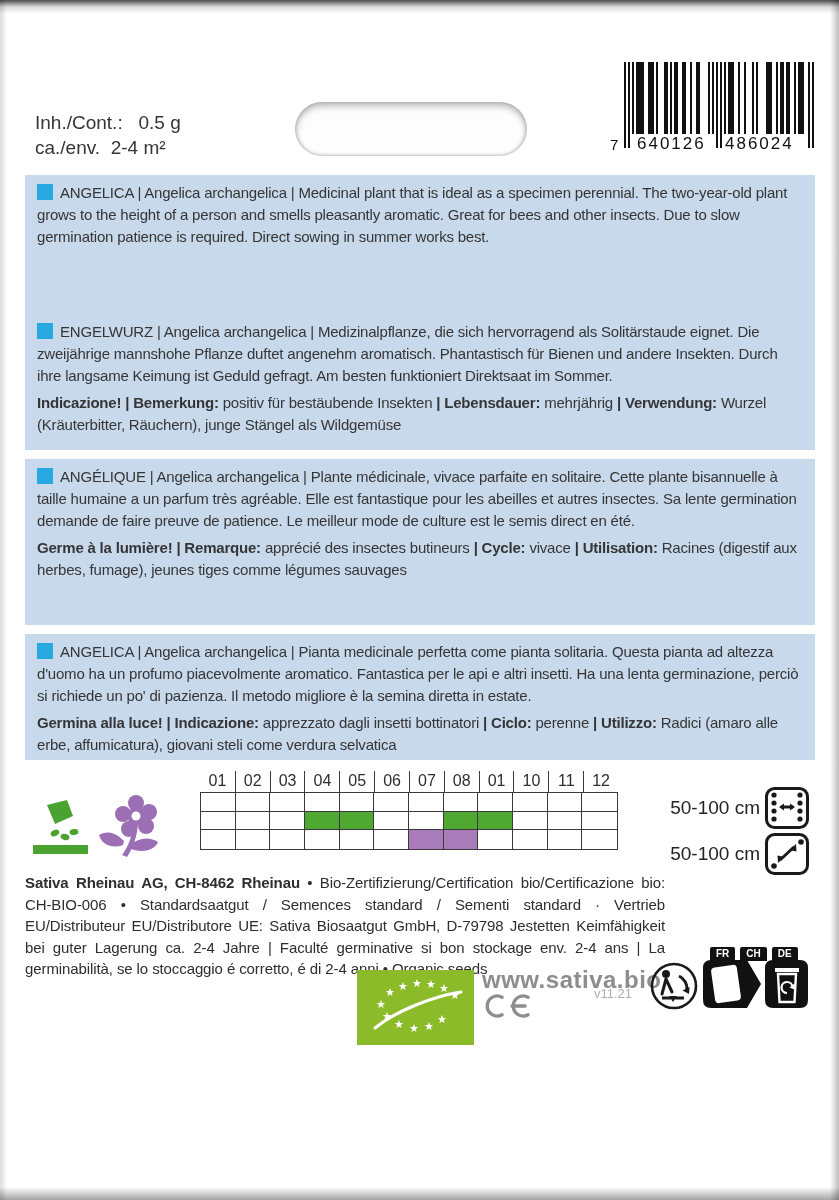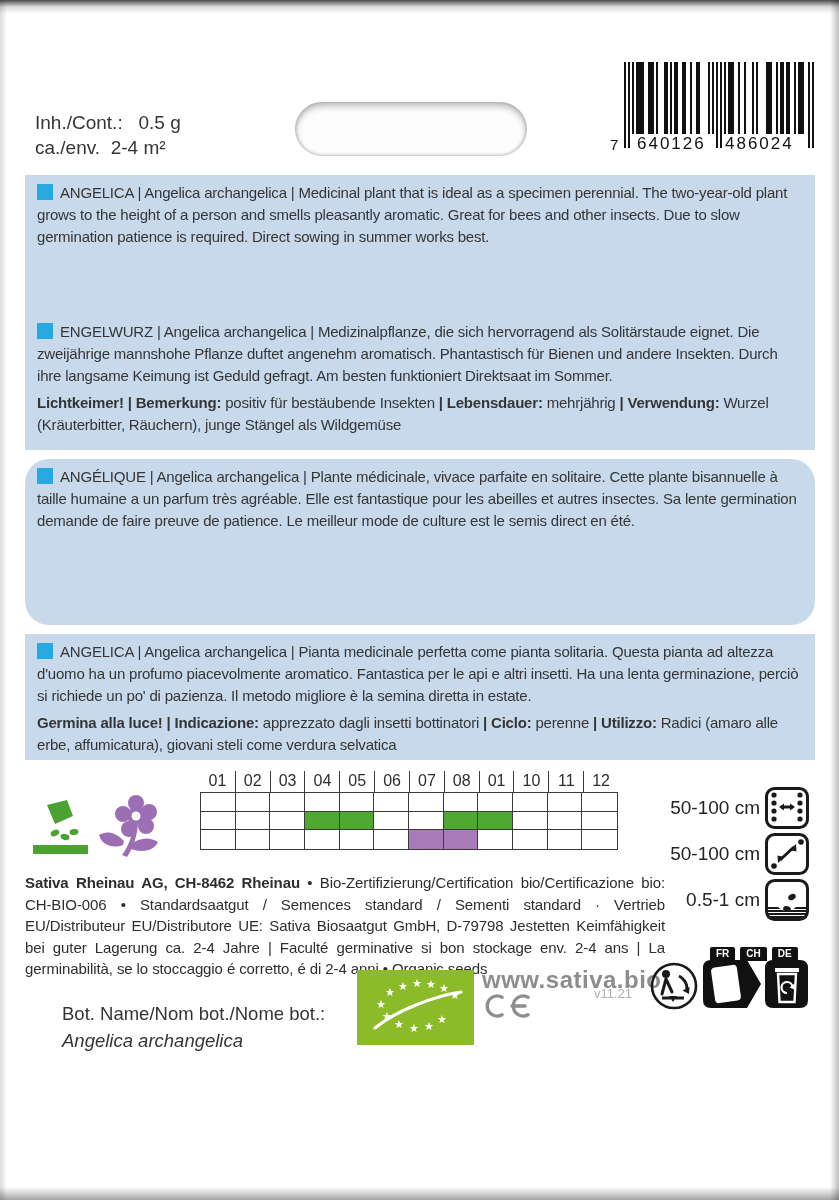--- a/index.html
+++ b/index.html
@@ -134,24 +134,25 @@
       <span class="bc-g1">640126</span>
       <span class="bc-g2">486024</span>
     </div>
   </div>
 
   <div class="lang-block" style="top:175px; height:160px;">
     <p><span class="marker"></span><span><span>ANGELICA | Angelica archangelica | Medicinal plant that is ideal as a specimen perennial. The two-year-old plant grows to the height of a person and smells pleasantly aromatic. Great for bees and other insects. Due to slow germination patience is required. Direct sowing in summer works best.</span></span></p>
   </div>
   <div class="lang-block" style="top:314px; height:136px;">
     <p><span class="marker"></span><span><span>ENGELWURZ | Angelica archangelica | Medizinalpflanze, die sich hervorragend als Solitärstaude eignet. Die zweijährige mannshohe Pflanze duftet angenehm aromatisch. Phantastisch für Bienen und andere Insekten. Durch ihre langsame Keimung ist Geduld gefragt. Am besten funktioniert Direktsaat im Sommer.</span></span></p>
-    <p class="info"><span><b>Lichtkeimer!  | Bemerkung:</b><span> positiv für bestäubende Insekten </span><b>| Lebensdauer:</b><span> mehrjährig </span><b>| Verwendung:</b><span> Wurzel (Kräuterbitter, Räuchern), junge Stängel als Wildgemüse</span></span></p>
-  </div>
-  <div class="lang-block" style="top:459px; height:166px;border-radius:24px;">
+    <p class="info"><span><b>Indicazione!  | Bemerkung:</b><span> positiv für bestäubende Insekten </span><b>| Lebensdauer:</b><span> mehrjährig </span><b>| Verwendung:</b><span> Wurzel (Kräuterbitter, Räuchern), junge Stängel als Wildgemüse</span></span></p>
+  </div>
+  <div class="lang-block" style="top:459px; height:166px;">
     <p><span class="marker"></span><span><span>ANGÉLIQUE | Angelica archangelica | Plante médicinale, vivace parfaite en solitaire. Cette plante bisannuelle à taille humaine a un parfum très agréable. Elle est fantastique pour les abeilles et autres insectes. Sa lente germination demande de faire preuve de patience. Le meilleur mode de culture est le semis direct en été.</span></span></p>
+    <p class="info"><span><b>Germe à la lumière!  | Remarque:</b><span> apprécié des insectes butineurs </span><b>| Cycle:</b><span> vivace </span><b>| Utilisation:</b><span> Racines (digestif aux herbes, fumage), jeunes tiges comme légumes sauvages</span></span></p>
   </div>
   <div class="lang-block" style="top:634px; height:126px;">
     <p><span class="marker"></span><span><span>ANGELICA | Angelica archangelica | Pianta medicinale perfetta come pianta solitaria. Questa pianta ad altezza d'uomo ha un profumo piacevolmente aromatico. Fantastica per le api e altri insetti. Ha una lenta germinazione, perciò si richiede un po' di pazienza. Il metodo migliore è la semina diretta in estate.</span></span></p>
     <p class="info"><span><b>Germina alla luce!  | Indicazione:</b><span> apprezzato dagli insetti bottinatori </span><b>| Ciclo:</b><span> perenne </span><b>| Utilizzo:</b><span> Radici (amaro alle erbe, affumicatura), giovani steli come verdura selvatica</span></span></p>
   </div>
 
   <div class="left-icons">
     <svg width="55" height="62" viewBox="0 0 55 62">
       <polygon points="14,6 34,1 40,17 22,25" fill="#4aa331"></polygon>
       <ellipse cx="22" cy="34" rx="4.5" ry="3" fill="#4aa331" transform="rotate(-25 22 34)"></ellipse>
@@ -253,46 +254,23 @@
     <span class="sp-label">50-100 cm</span>
     <svg width="44" height="42" viewBox="0 0 44 42">
       <rect x="1.5" y="1.5" width="41" height="39" rx="8" fill="none" stroke="#1a1a1a" stroke-width="3"></rect>
       <circle cx="36" cy="9" r="2.8" fill="#1a1a1a"></circle>
       <circle cx="9" cy="33" r="2.8" fill="#1a1a1a"></circle>
       <line x1="15" y1="27" x2="29" y2="14" stroke="#1a1a1a" stroke-width="3"></line>
       <polygon points="31,11 31.5,18.5 24.5,17" fill="#1a1a1a"></polygon>
       <polygon points="13,30 12.5,22.5 19.5,24" fill="#1a1a1a"></polygon>
     </svg>
   </div>
-  <div class="spacing-row" style="top:879px;">
-    <span class="sp-label">0.5-1 cm</span>
-    <svg width="44" height="42" viewBox="0 0 44 42">
-      <defs>
-        <clipPath id="soilclip">
-            <path d="M2 28 L13 28 Q22 36 31 28 L42 28 L42 40 L2 40 Z"></path>
-          </clipPath>
-      </defs>
-      <rect x="1.5" y="1.5" width="41" height="39" rx="8" fill="none" stroke="#1a1a1a" stroke-width="3"></rect>
-      <g clip-path="url(#soilclip)" stroke="#1a1a1a" stroke-width="1.8">
-        <line x1="2" y1="29" x2="42" y2="29"></line>
-          <line x1="2" y1="32" x2="42" y2="32"></line>
-        <line x1="2" y1="35" x2="42" y2="35"></line>
-          <line x1="2" y1="38" x2="42" y2="38"></line>
-      </g>
-      <ellipse cx="27" cy="18" rx="4" ry="2.8" fill="#1a1a1a" transform="rotate(-30 27 18)"></ellipse>
-      <ellipse cx="22" cy="30" rx="4" ry="2.8" fill="#1a1a1a" transform="rotate(20 22 30)"></ellipse>
-    </svg>
-  </div>
 
   <p class="address"><span><b>Sativa Rheinau AG, CH-8462 Rheinau</b><span> • Bio-Zertifizierung/Certification bio/Certificazione bio: CH-BIO-006 • Standardsaatgut / Semences standard / Sementi standard · Vertrieb EU/Distributeur EU/Distributore UE: Sativa Biosaatgut GmbH, D-79798 Jestetten Keimfähigkeit bei guter Lagerung ca. 2-4 Jahre | Faculté germinative si bon stockage env. 2-4 ans | La germinabilità, se lo stoccaggio é corretto, é di 2-4 anni • Organic seeds</span></span></p>
 
-  <div class="bot-name">
-    <div>Bot. Name/Nom bot./Nome bot.:</div>
-    <div style="font-style:italic">Angelica archangelica</div>
-  </div>
 
   <div class="eu-logo">
     <svg width="117" height="75" viewBox="0 0 117 75">
       <rect x="0" y="0" width="117" height="75" fill="#8cbb2a"></rect>
       <path d="M18 58 C 40 40 78 26 104 22" fill="none" stroke="#ffffff" stroke-width="3" stroke-linecap="round"></path>
       <g fill="#ffffff" font-size="11" font-family="DejaVu Sans, sans-serif" text-anchor="middle">
         <text x="33" y="26">★</text>
           <text x="46" y="20">★</text>
           <text x="60" y="17">★</text>
         <text x="74" y="18">★</text>

